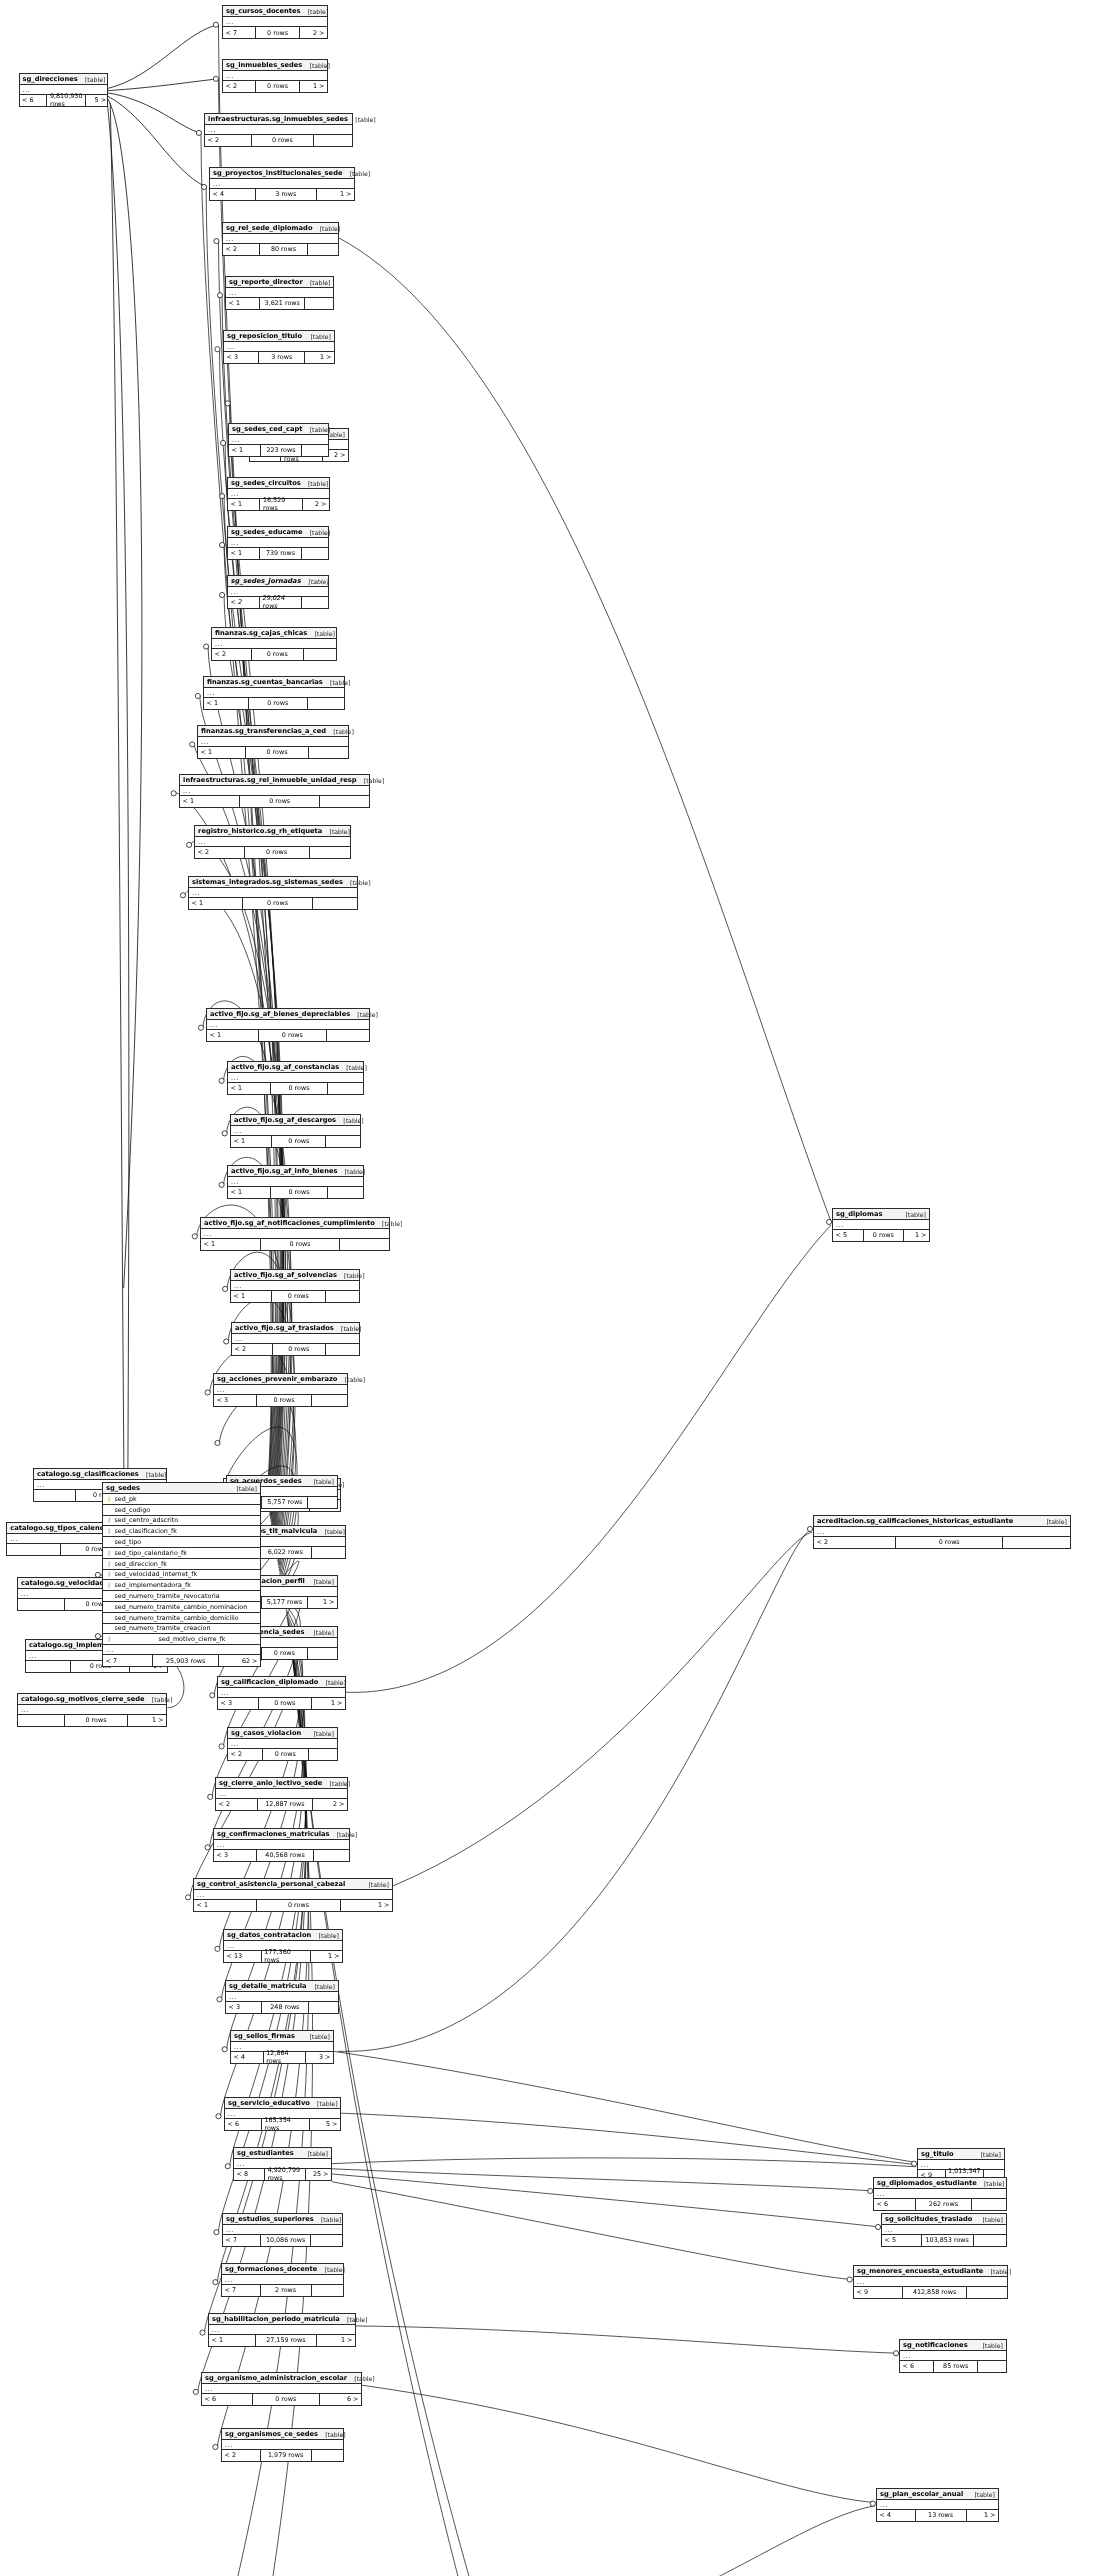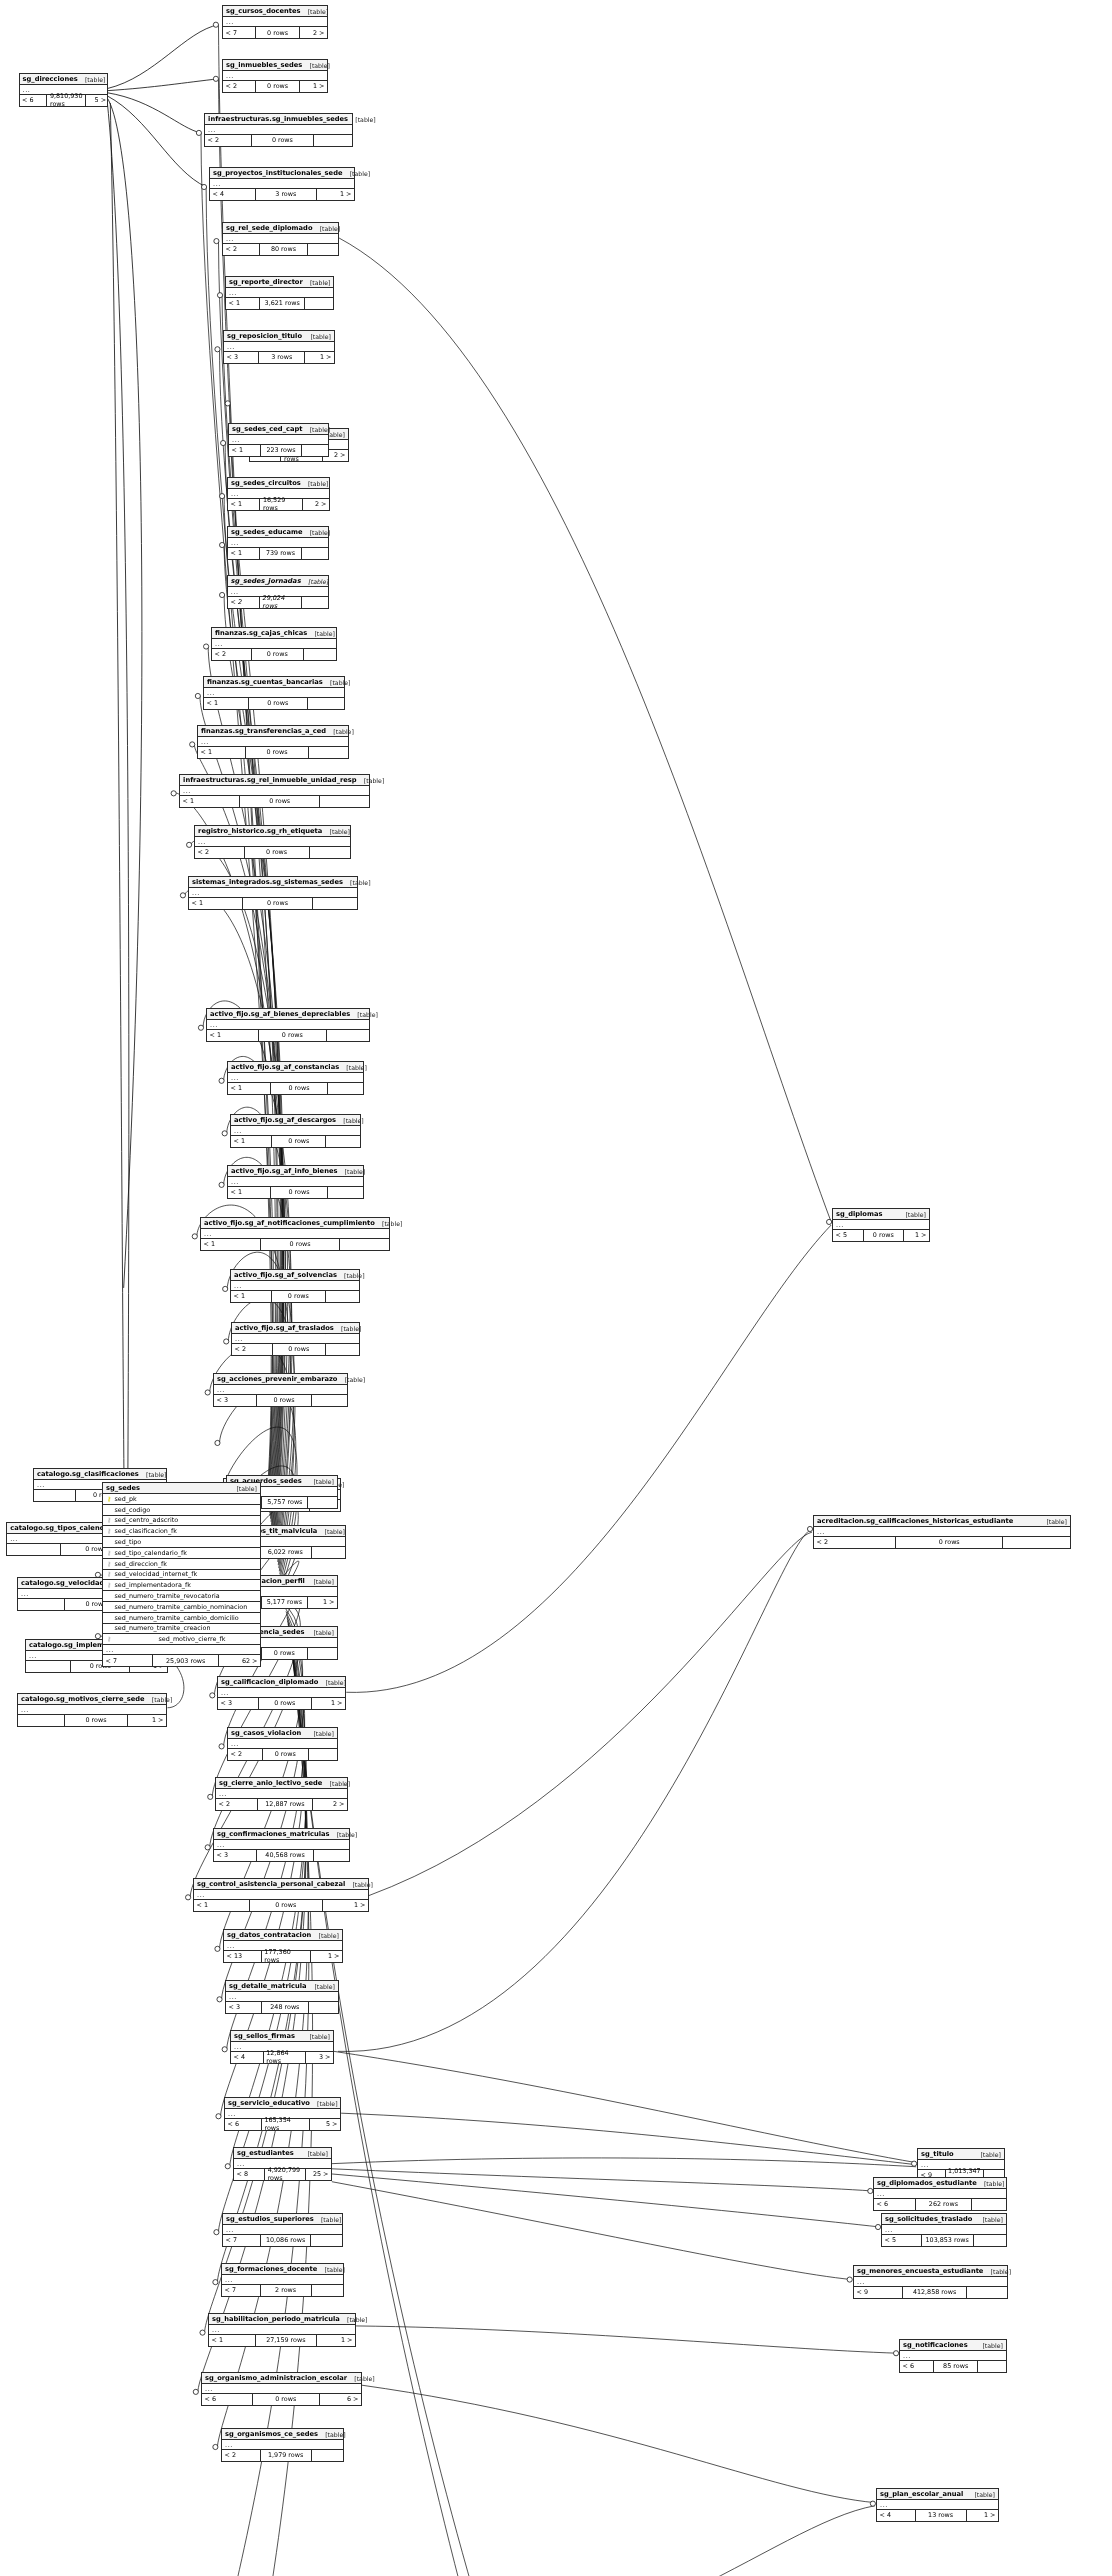--- a/index.html
+++ b/index.html
@@ -622,21 +622,21 @@
           <span class="nm">sg_confirmaciones_matriculas</span>
           <span class="tg">[table]</span>
         </div>
         <div class="ell" style="height: 10.3px;">...</div>
         <div class="ftr" style="height: 10.3px;">
           <div class="l">&lt; 3</div>
           <div class="c">40,568 rows</div>
           <div class="r"></div>
         </div>
       </div>
-      <div class="tbl" style="left: 193px; top: 1878px; width: 176px;">
+      <div class="tbl" style="left: 193px; top: 1878px; width: 200px;">
         <div class="hdr">
           <span class="nm">sg_control_asistencia_personal_cabezal</span>
           <span class="tg">[table]</span>
         </div>
         <div class="ell" style="height: 10.3px;">...</div>
         <div class="ftr" style="height: 10.3px;">
           <div class="l">&lt; 1</div>
           <div class="c">0 rows</div>
           <div class="r">1 &gt;</div>
         </div>

